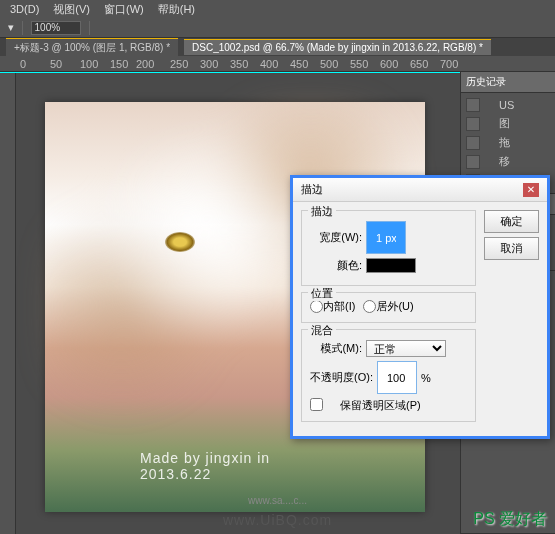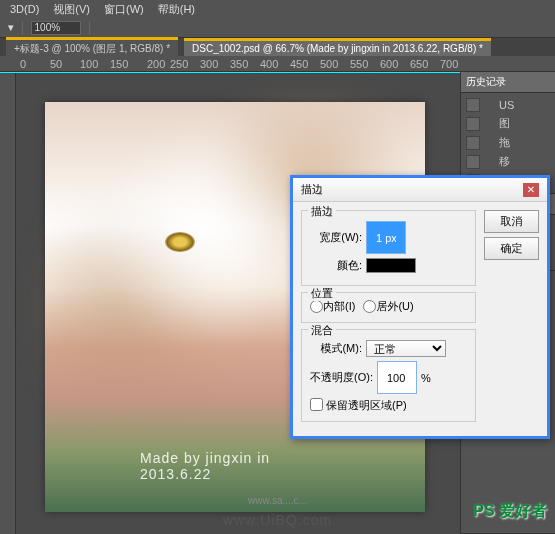--- a/index.html
+++ b/index.html
@@ -3,21 +3,21 @@
 <meta charset="utf-8">
 <style>
 *{margin:0;padding:0;box-sizing:border-box;font-family:"Microsoft YaHei",SimSun,sans-serif;font-size:11px}
 body{background:#fff;overflow:hidden;width:555px;height:534px;position:relative}
 .menubar{background:#535353;height:18px;display:flex;align-items:center;padding:0 4px;color:#ddd;gap:2px}
 .menu-item{padding:2px 6px;cursor:pointer}
 .toolbar{background:#535353;height:20px;border-bottom:1px solid #333;display:flex;align-items:center;padding:0 8px;gap:8px;color:#ddd}
 .tb-sep{width:1px;height:14px;background:#666}
 .tb-box{width:50px;height:14px;background:#3a3a3a;border:1px solid #666;color:#ddd;padding:0 3px;font-size:10px}
 .tabs{background:#424242;height:18px;display:flex;align-items:center;padding:0 6px;gap:6px}
-.tab{background:#535353;padding:2px 8px;color:#ccc;font-size:10px;border-top:3px solid #eab308}
+.tab{background:#535353;padding:2px 8px;color:#ccc;font-size:10px;border-top:1px solid #eab308}
 .tab.active{background:#6a6a6a;color:#fff}
 .rulers-h{background:#535353;height:16px;border-bottom:1px solid #333;position:relative;color:#bbb;font-size:9px;overflow:hidden}
 .rulers-h span{position:absolute;top:2px}
 .workspace{display:flex;height:462px}
 .canvas-area{flex:1;background:#4a4a4a;position:relative;overflow:hidden}
 .ruler-v{width:16px;background:#535353;border-right:1px solid #333;position:absolute;left:0;top:0;bottom:0}
 .guide-h{position:absolute;left:0;right:0;height:1px;background:#0ff;top:0}
 .canvas{position:absolute;left:45px;top:30px;width:380px;height:410px;background:linear-gradient(180deg,#e8d5c8 0%,#f5ece4 18%,#fefefe 30%,#f4e8dc 45%,#d6a890 60%,#c89888 72%,#8a9a6a 85%,#4a7050 100%);box-shadow:0 0 8px rgba(0,0,0,.4);filter:blur(0)}
 .canvas::before{content:"";position:absolute;inset:0;background:radial-gradient(circle at 42% 32%,rgba(255,255,255,.8) 0%,transparent 30%),radial-gradient(circle at 70% 20%,rgba(200,160,120,.6) 0%,transparent 25%),radial-gradient(circle at 20% 50%,rgba(180,140,100,.4) 0%,transparent 30%);filter:blur(15px)}
 .bee{position:absolute;left:120px;top:130px;width:30px;height:20px;background:radial-gradient(ellipse,#e8c850 30%,#8b6914 60%,transparent 80%);border-radius:50%}
@@ -41,22 +41,22 @@
 .fieldset{border:1px solid #ccc;padding:6px 8px 8px;margin-bottom:6px;position:relative}
 .fieldset-lbl{position:absolute;top:-7px;left:6px;background:#f0f0f0;padding:0 3px;font-size:11px}
 .field-row{display:flex;align-items:center;gap:4px;margin:4px 0;font-size:11px}
 .field-row label{min-width:52px;text-align:right}
 .txt-input{width:40px;height:33px;border:1px solid #7eb4ea;background:#fff;padding:0 9px;font-size:11px}
 .txt-input.sel{background:#3399ff;color:#fff}
 .color-swatch{width:50px;height:15px;background:#000;border:1px solid #888;cursor:pointer}
 .radio-row{display:flex;gap:8px;font-size:11px}
 .radio-row label{display:flex;gap:0}
 .sel-input{width:80px;height:17px;border:1px solid #999;background:linear-gradient(#fff,#eee);font-size:11px;padding:0 3px}
-.chk{display:flex;align-items:flex-start;gap:3px;font-size:11px}
-.watermark-site{position:absolute;right:8px;bottom:12px;color:#0a8a3a;font-size:16px;font-weight:bold;text-shadow:1px 1px 2px #fff;z-index:200}
+.chk{display:flex;align-items:flex-start;gap:17px;font-size:11px}
+.watermark-site{position:absolute;right:8px;bottom:4px;color:#0a8a3a;font-size:16px;font-weight:normal;text-shadow:1px 1px 2px #fff;z-index:200}
 .watermark-url{position:absolute;bottom:6px;left:50%;transform:translateX(-50%);font-size:14px;color:#555;z-index:200;letter-spacing:1px}
 .watermark-sa{position:absolute;bottom:28px;left:50%;transform:translateX(-50%);font-size:10px;color:#888;z-index:200}
 </style>
 </head>
 <body>
 
 <div class="menubar">
   <span class="menu-item">3D(D)</span>
   <span class="menu-item">视图(V)</span>
   <span class="menu-item">窗口(W)</span>
@@ -73,21 +73,21 @@
 <div class="tabs">
   <div class="tab">+标题-3 @ 100% (图层 1, RGB/8) *</div>
   <div class="tab active">DSC_1002.psd @ 66.7% (Made by jingxin in 2013.6.22, RGB/8) *</div>
 </div>
 
 <div class="rulers-h">
   <span style="left:20px">0</span>
   <span style="left:50px">50</span>
   <span style="left:80px">100</span>
   <span style="left:110px">150</span>
-  <span style="left:147px">200</span>
+  <span style="left:136px">200</span>
   <span style="left:170px">250</span>
   <span style="left:200px">300</span>
   <span style="left:230px">350</span>
   <span style="left:260px">400</span>
   <span style="left:290px">450</span>
   <span style="left:320px">500</span>
   <span style="left:350px">550</span>
   <span style="left:380px">600</span>
   <span style="left:410px">650</span>
   <span style="left:440px">700</span>
@@ -193,21 +193,21 @@
           <span>%</span>
         </div>
         <div class="chk">
           <input type="checkbox" style="">
           <span>保留透明区域(P)</span>
         </div>
       </div>
 
     </div>
     <div class="dialog-right">
+      <div class="dlg-btn">确定</div>
       <div class="dlg-btn">取消</div>
-      <div class="dlg-btn">确定</div>
     </div>
   </div>
 </div>
 
 <div class="watermark-site">PS 爱好者</div>
 <div class="watermark-sa">www.sa....c...</div>
 <div class="watermark-url">www.UiBQ.com</div>
 
 </body></html>

